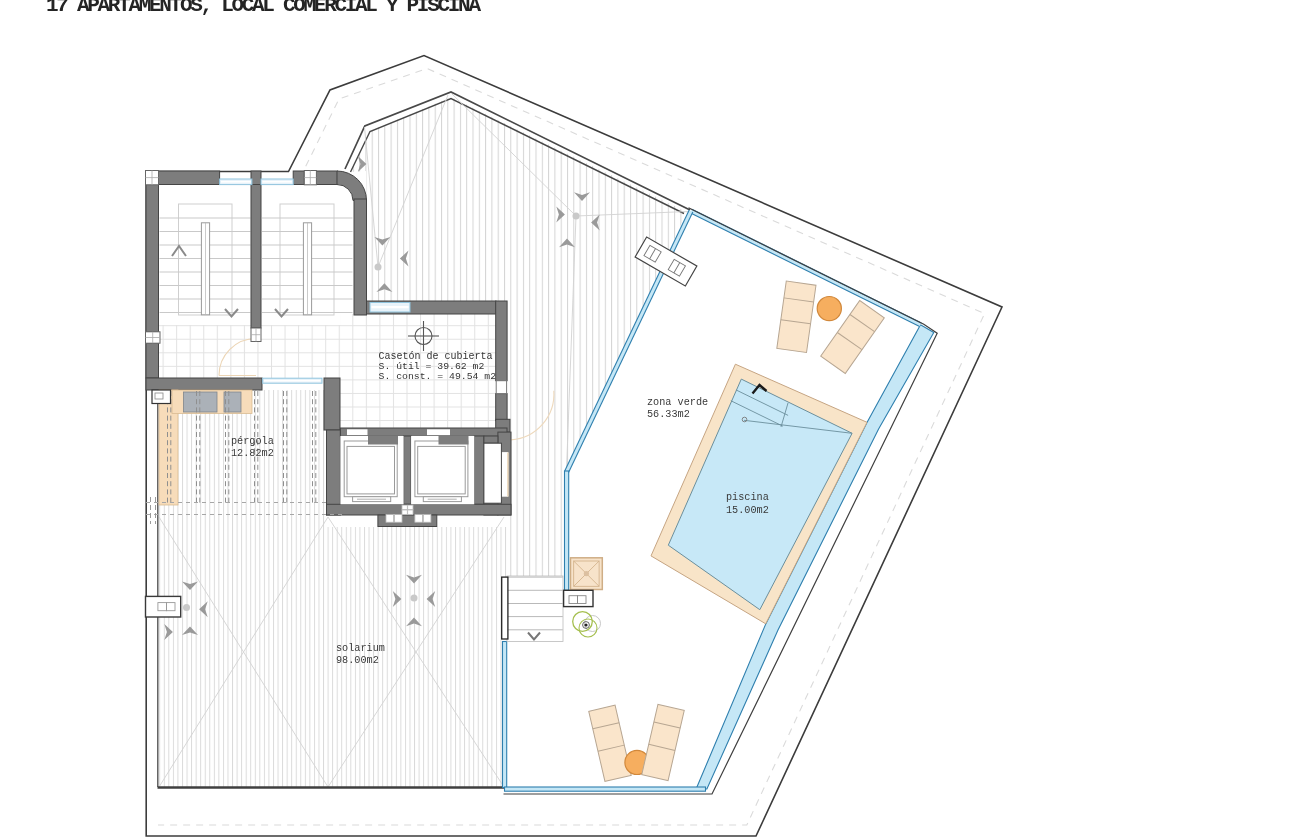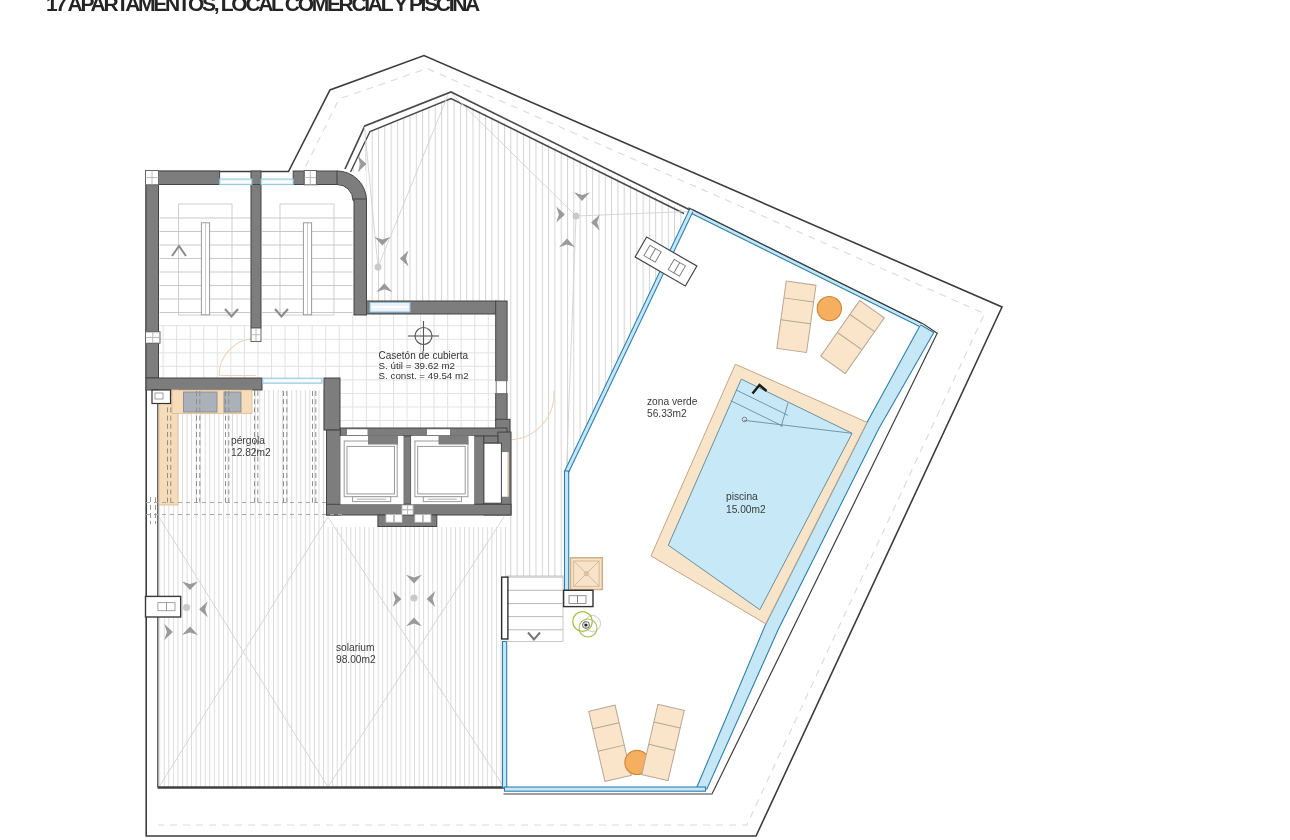--- a/index.html
+++ b/index.html
@@ -1,17 +1,17 @@
 <!DOCTYPE html>
 <html><head>
 <meta charset="utf-8">
 <style>
   html,body{margin:0;padding:0;background:#ffffff;}
   #page{position:relative;width:1064px;height:840px;overflow:hidden;background:#fff;
-        font-family:Liberation Sans, sans-serif;text-align:center;}
+        font-family:Liberation Mono, monospace;text-align:center;}
   svg{display:block}
 </style>
 </head>
 <body>
 <div id="page">
 <svg width="1290" height="840" viewBox="0 0 1290 840">
 <defs>
   <pattern id="hatchTop" width="6.3" height="10" patternUnits="userSpaceOnUse">
     <rect width="6.3" height="10" fill="#ffffff"></rect>
     <line x1="0.5" y1="0" x2="0.5" y2="10" stroke="#d4d4d4" stroke-width="1"></line>

